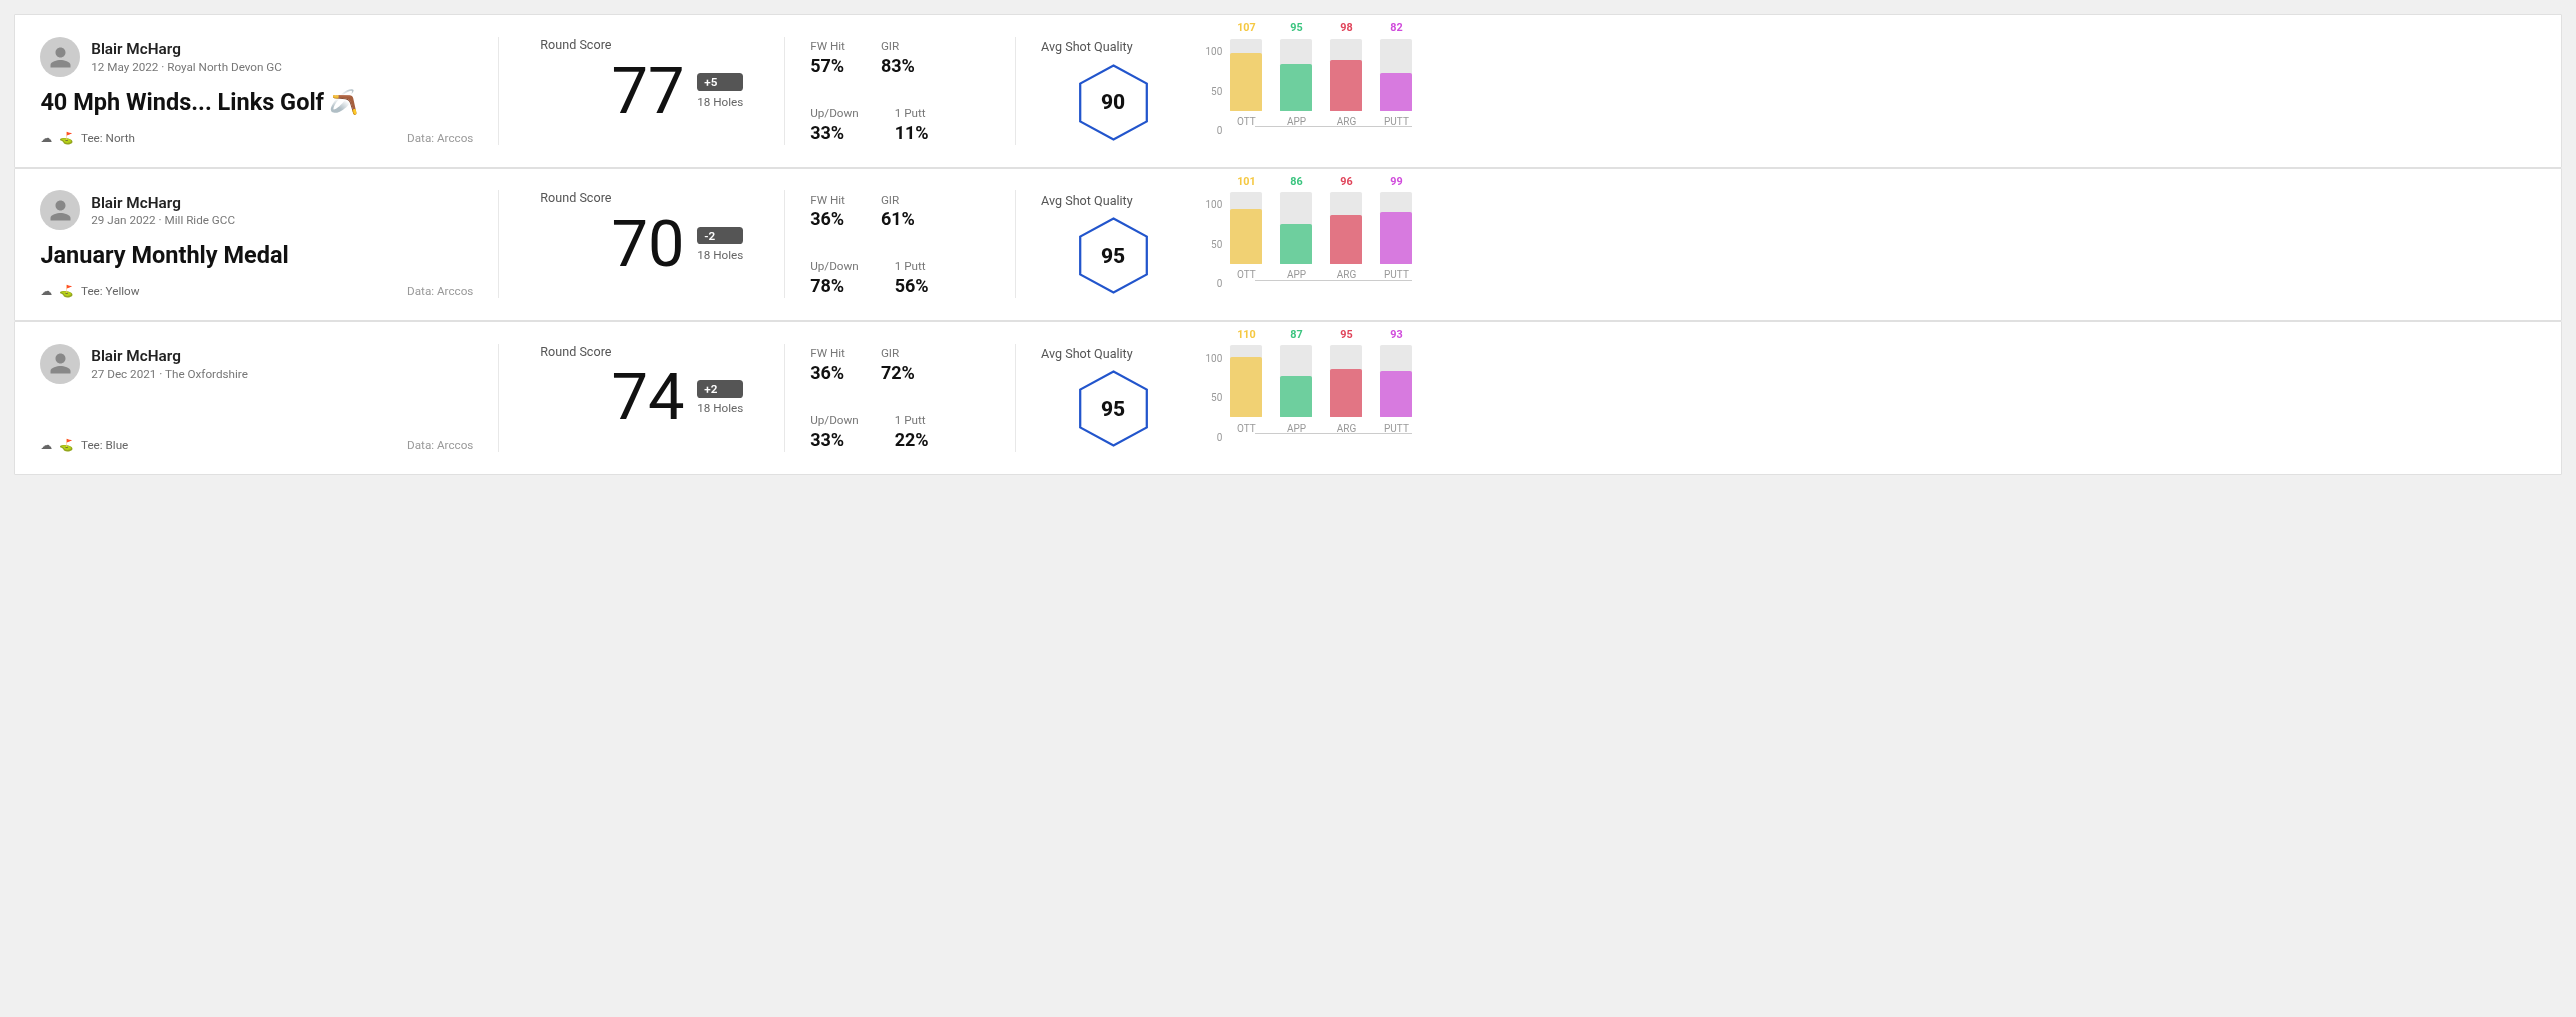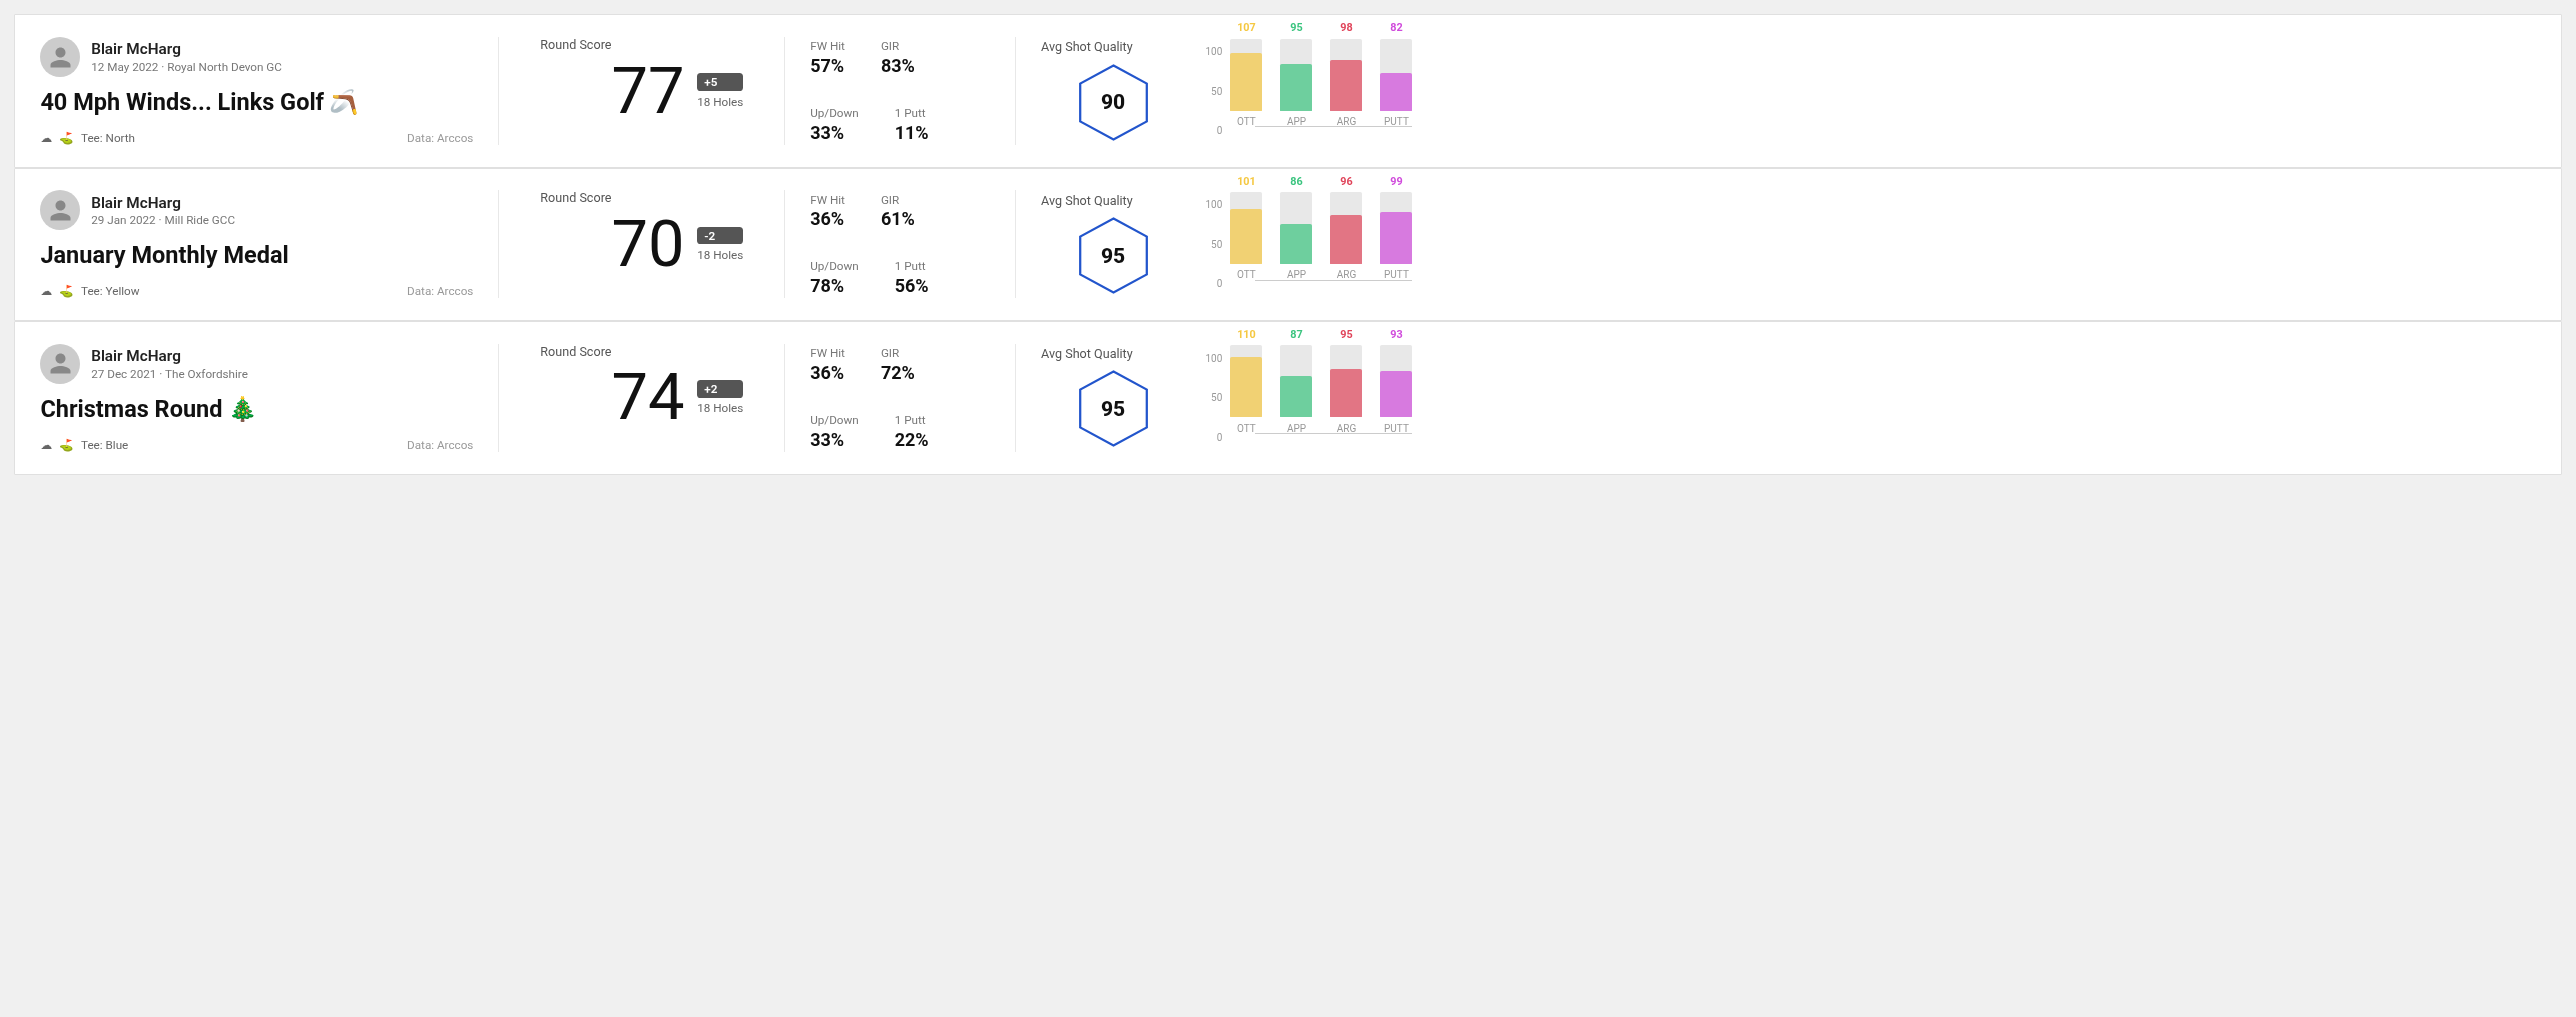--- a/index.html
+++ b/index.html
@@ -528,21 +528,20 @@
             <div class="avatar">
               <svg viewBox="0 0 24 24">
                 <path d="M12 12c2.7 0 4.8-2.1 4.8-4.8S14.7 2.4 12 2.4 7.2 4.5 7.2 7.2 9.3 12 12 12zm0 2.4c-3.2 0-9.6 1.6-9.6 4.8v2.4h19.2v-2.4c0-3.2-6.4-4.8-9.6-4.8z"></path>
               </svg>
             </div>
             <div>
               <div class="player-name">Blair McHarg</div>
               <div class="player-meta">27 Dec 2021 · The Oxfordshire</div>
             </div>
           </div>
-          <div class="round-title">Christmas Round 🎄</div>
         </div>
         <div class="bottom-row">
           <div class="tee-info">
             <span>☁</span>
             <span>⛳</span>
             <span>Tee: Blue</span>
           </div>
           <div class="data-source">Data: Arccos</div>
         </div>
       </div>

